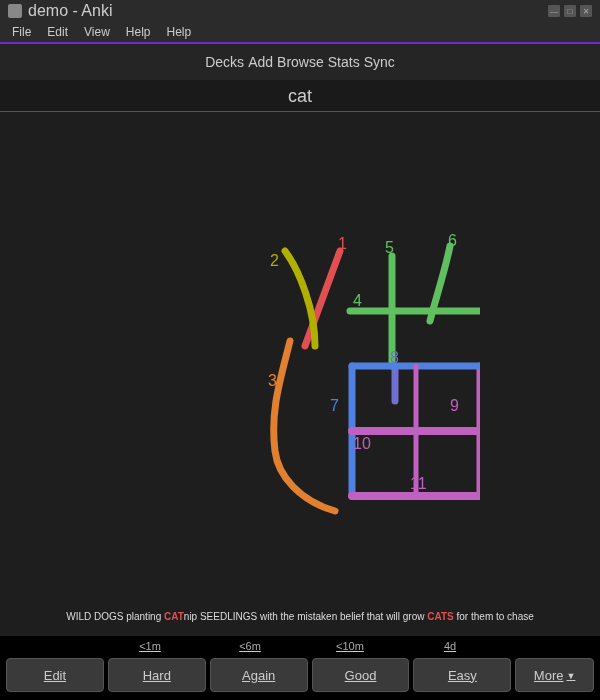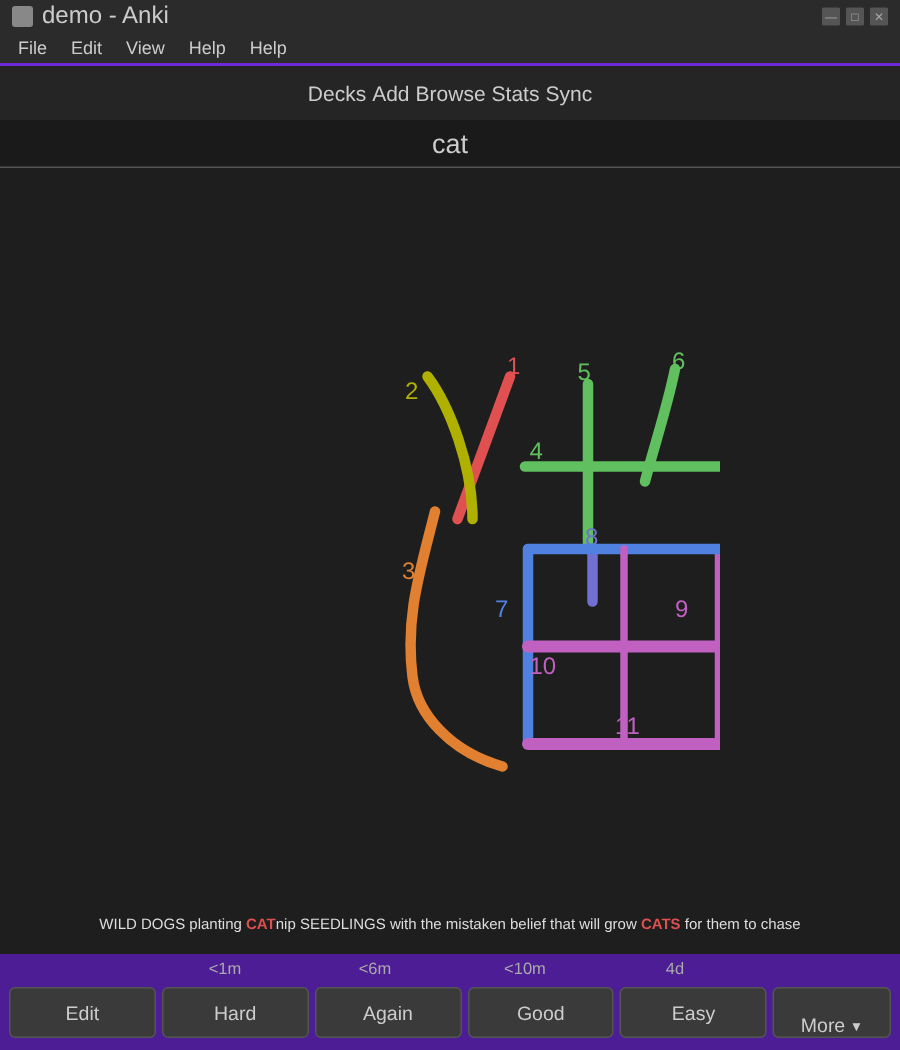--- a/index.html
+++ b/index.html
@@ -133,22 +133,23 @@
       line-height: 1.5;
       color: #ddd;
       flex-shrink: 0;
     }
     .mnemonic-area .highlight {
       color: #e05050;
       font-weight: bold;
     }
     
     .bottom-area {
-      background: #4c1d95;
-      flex-shrink: 0;
+      background: #000000;
+      flex-shrink: 0;
+      text-decoration: underline;
     }
     .time-labels {
       display: flex;
       justify-content: space-around;
       padding: 4px 0 2px;
       align-items: center;
     }
     .time-label-spacer { width: 80px; }
     .time-label {
       width: 80px;
@@ -169,21 +170,20 @@
       border-radius: 4px;
       color: #ccc;
       font-size: 13px;
       cursor: pointer;
       display: flex;
       align-items: center;
       justify-content: center;
     }
     .btn-more {
       flex: 0.8;
-      align-items: flex-end;
     }
     .btn-more-inner {
       display: flex;
       align-items: center;
       gap: 3px;
     }
     .chevron-down {
       font-size: 9px;
       margin-top: 1px;
     }

